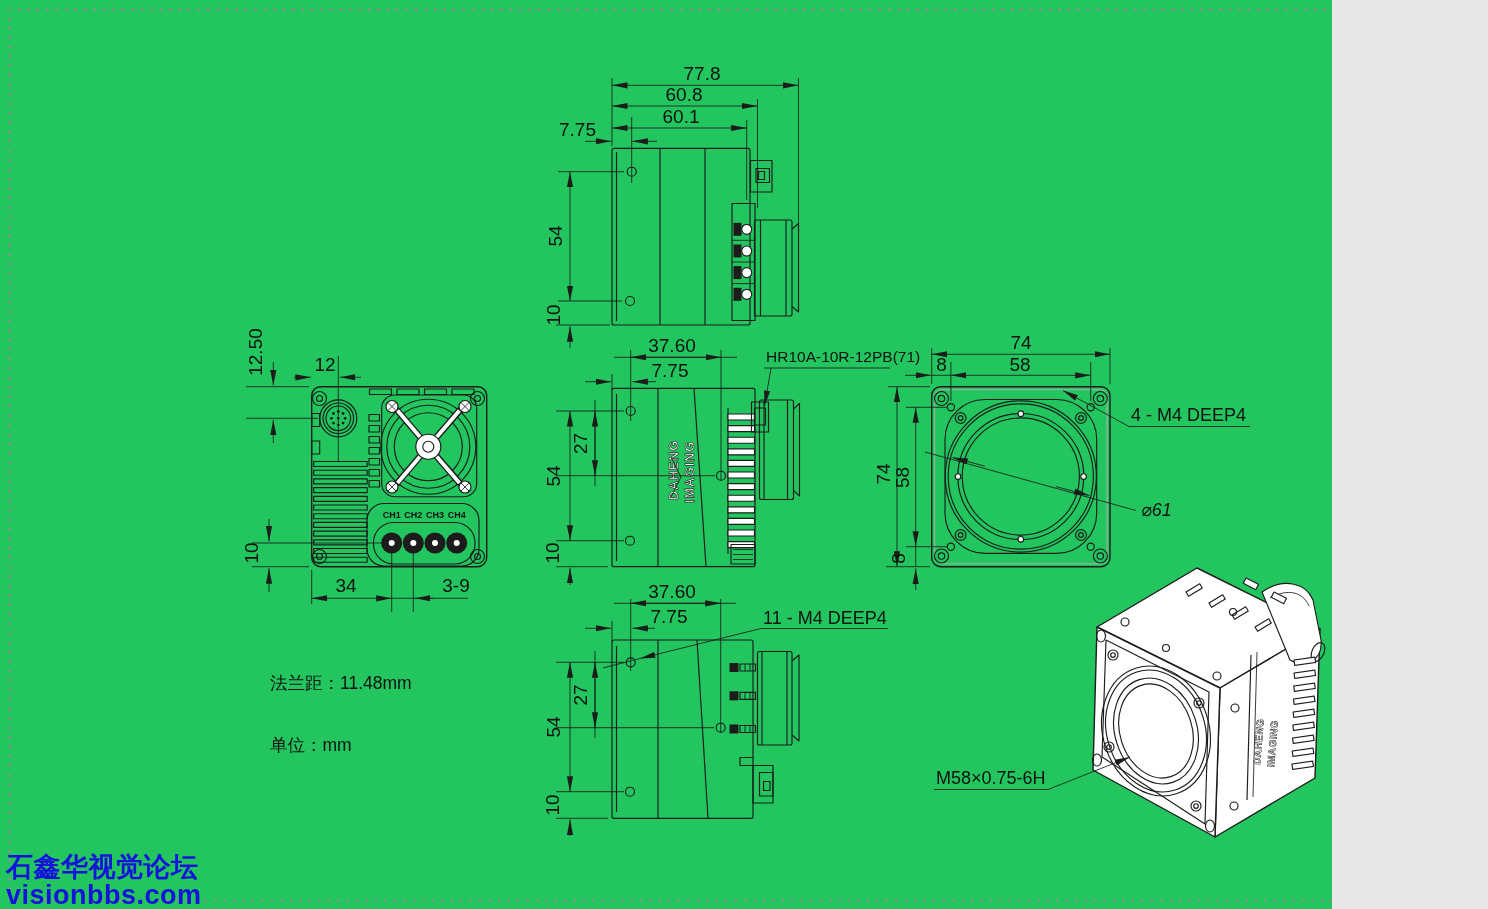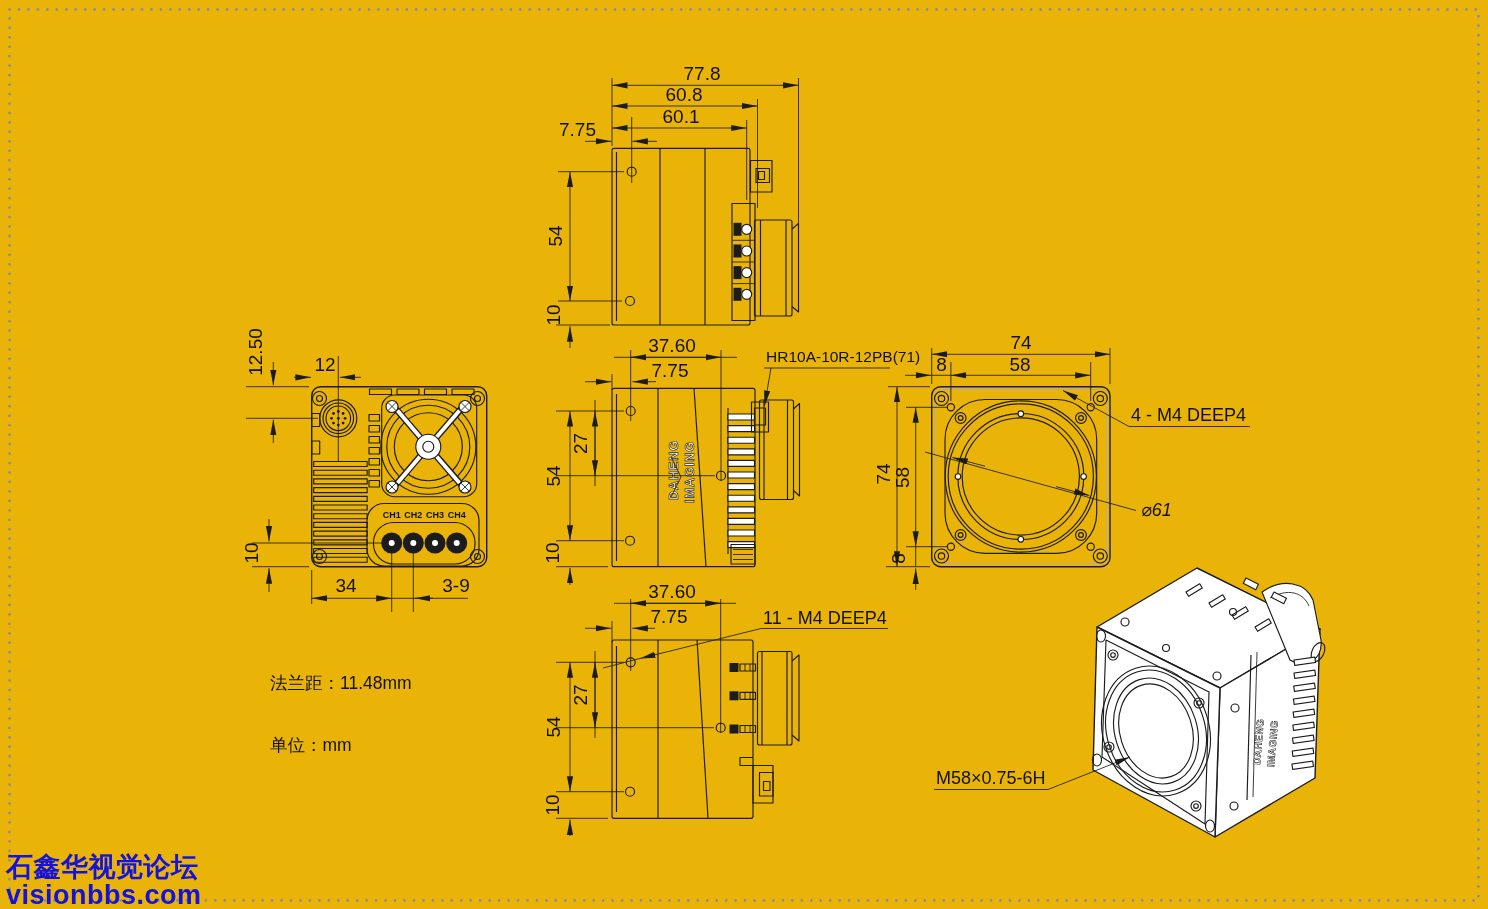--- a/index.html
+++ b/index.html
@@ -1,16 +1,16 @@
 <!DOCTYPE html>
 <html><head>
 <meta charset="utf-8">
 <style>
   html,body{margin:0;padding:0;background:#e8e8e8;}
-  .page{position:relative;width:1488px;height:909px;background:#eab308;overflow:hidden;}
+  .page{position:relative;width:1332px;height:909px;background:#22c55e;overflow:hidden;}
   svg{display:block;}
   text{font-family:"Liberation Sans","DejaVu Sans",sans-serif;fill:#111;}
   .ln{stroke:#1c1c1c;stroke-width:1.15;fill:none;stroke-linejoin:round;}
   .lnH{stroke:#1c1c1c;stroke-width:1.4;fill:none;stroke-linejoin:round;}
   .lnT{stroke:#1c1c1c;stroke-width:0.85;fill:none;}
   .lnG{stroke:#adadad;stroke-width:1;fill:none;}
   .wfill{fill:#ffffff;}
   .blk{fill:#1c1c1c;}
   .dim{font-size:19px;}
   .lbl{font-size:18px;}

